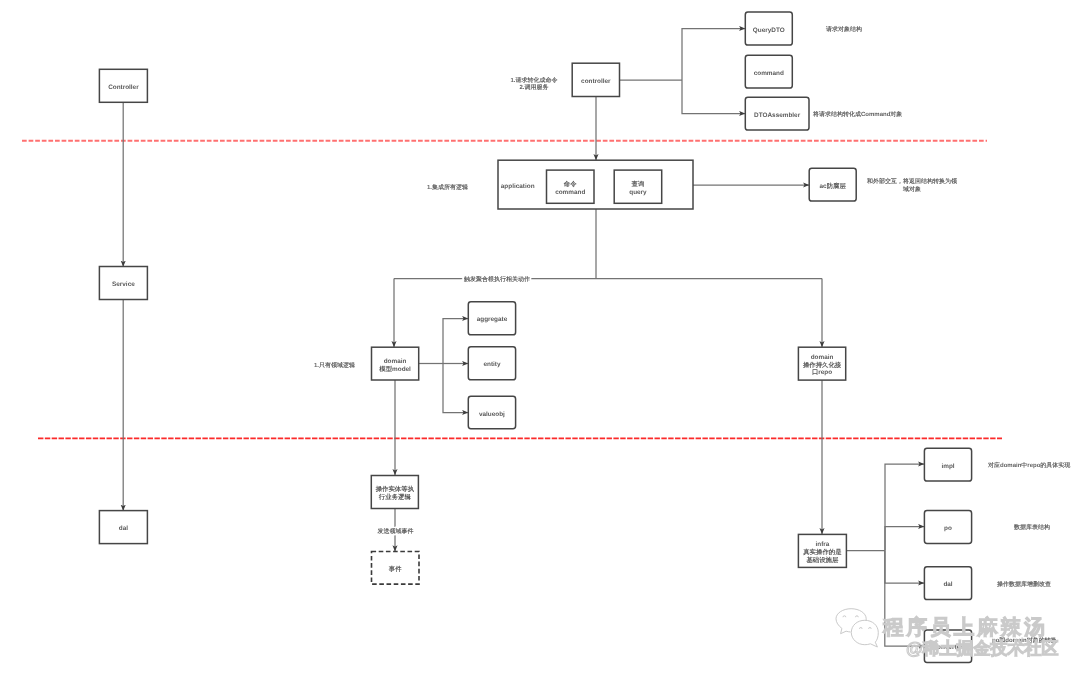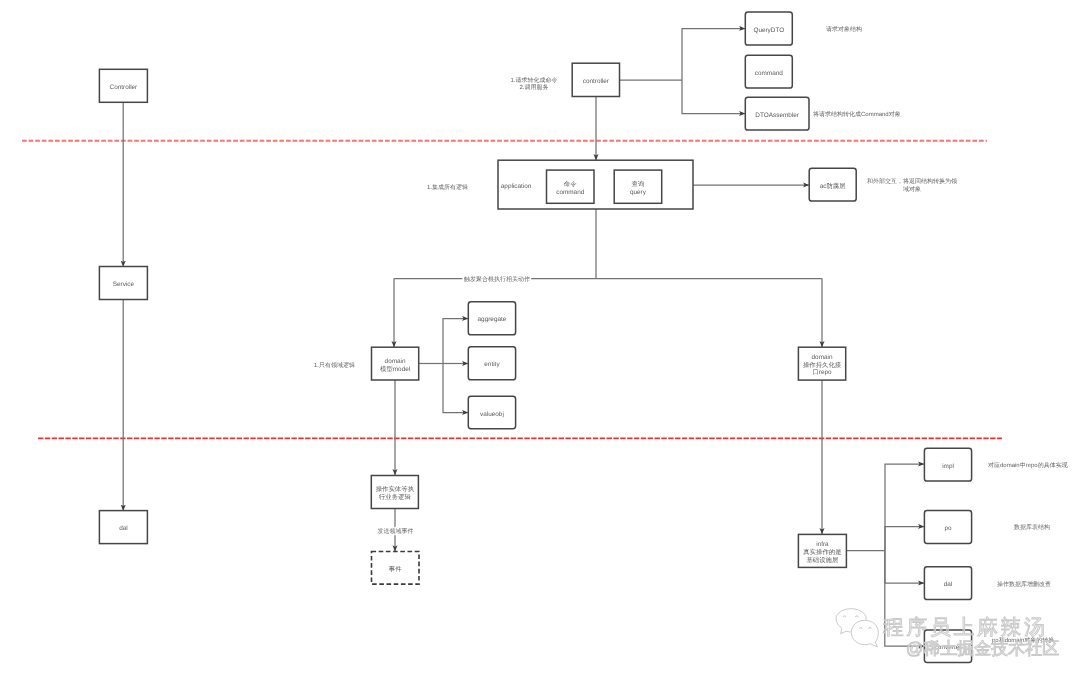--- a/index.html
+++ b/index.html
@@ -1,20 +1,20 @@
 <!DOCTYPE html>
 <html><head>
 <meta charset="utf-8">
 <title>DDD Layered Architecture Diagram</title>
 <style>
   html,body{margin:0;padding:0;background:#ffffff;}
   body{width:1080px;height:677px;overflow:hidden;
        font-family:"Liberation Sans",sans-serif;
        -webkit-font-smoothing:antialiased;text-rendering:geometricPrecision;}
-  #stage{position:relative;width:1080px;height:677px;background:#fff;}
+  #stage{position:relative;width:1080px;height:677px;background:#fff;font-weight:bold;}
   svg text{paint-order:stroke;}
   svg#diagram{position:absolute;left:0;top:0;width:1080px;height:677px;display:block;}
   .nodebox{fill:#ffffff;stroke:#464646;stroke-width:1.5;}
   .nodebox.round{rx:2.6;ry:2.6;}
   .nodebox.dashed{stroke-dasharray:4.6 2.6;stroke:#3b3b3b;stroke-width:1.6;}
   .edge{fill:none;stroke:#737373;stroke-width:1.25;}
   .divider{fill:none;}
   text{font-family:"Liberation Sans",sans-serif;fill:#5a5a5a;}
   .lbl{font-size:6.4px;text-anchor:middle;fill:#5a5a5a;}
   .note{font-size:6.0px;fill:#636363;}

